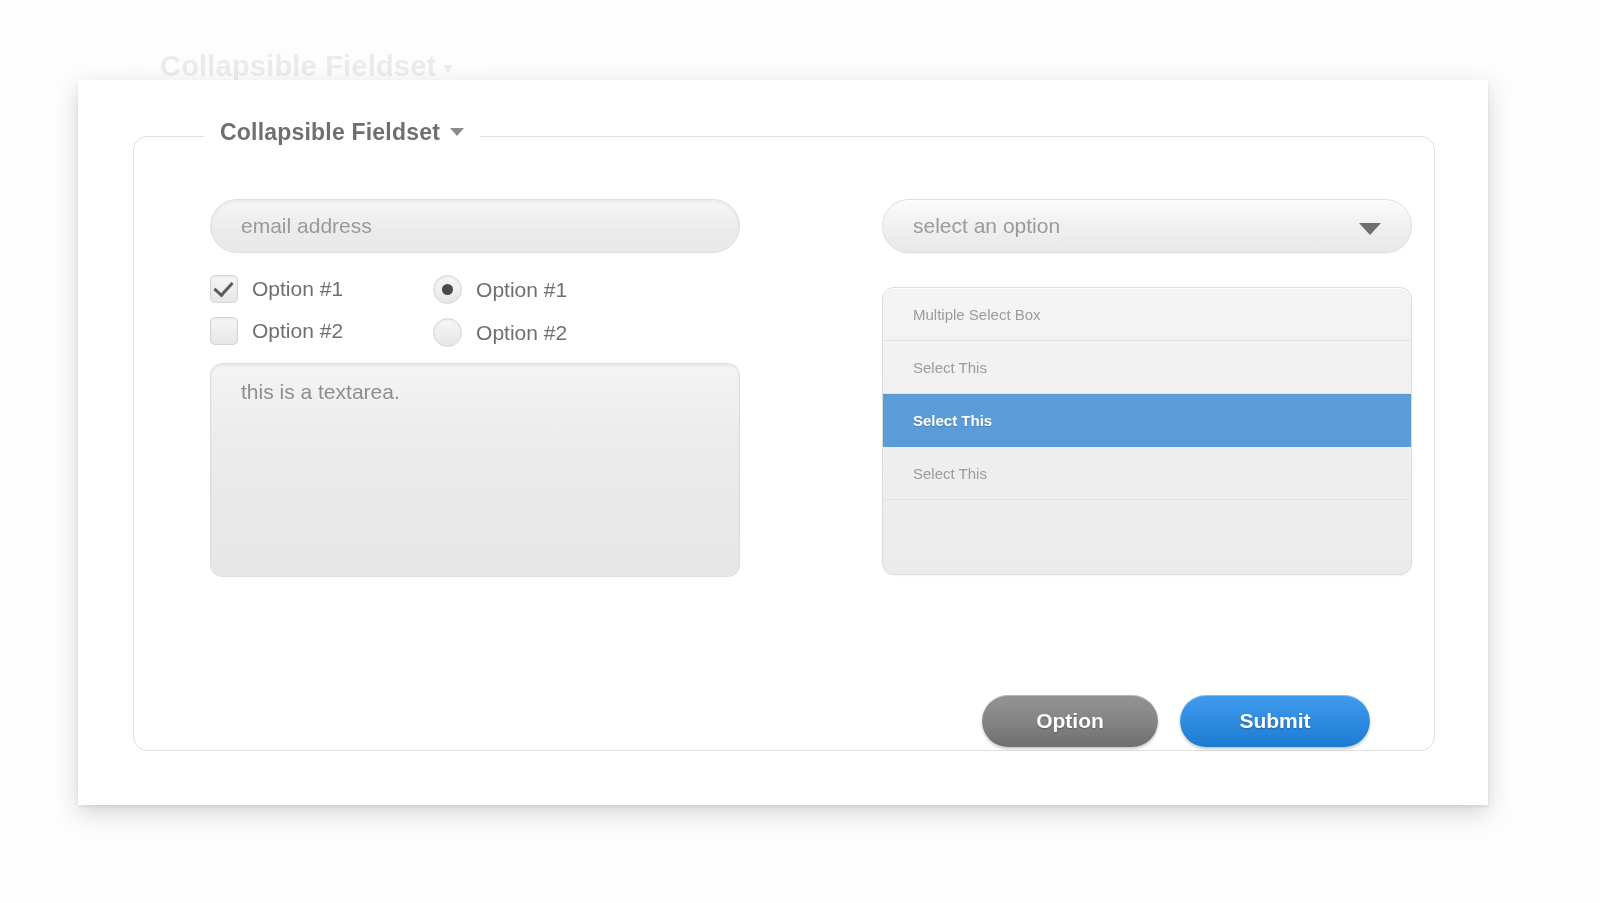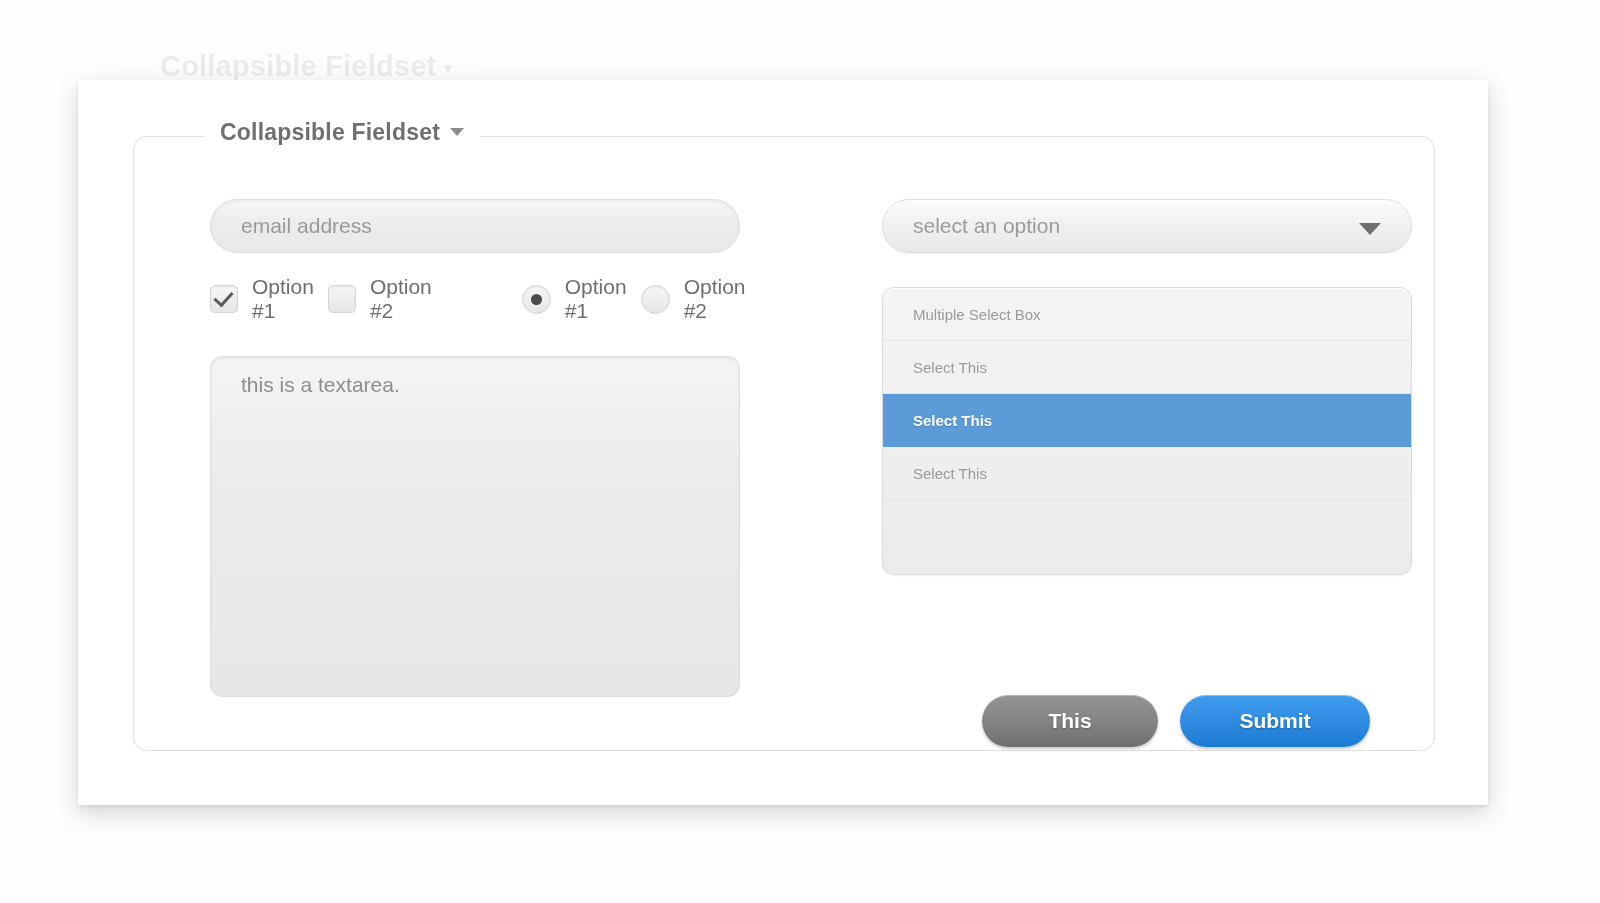--- a/index.html
+++ b/index.html
@@ -124,21 +124,21 @@
     color: #9a9a9a;
     outline: none;
   }
   .txt-input::placeholder { color: #9a9a9a; }
 
   .choice-grid {
     margin-top: 22px;
     display: flex;
     gap: 90px;
   }
-  .choice-col { display: flex; flex-direction: row; gap: 14px; }
+  .choice-col { display: flex; flex-direction: column; gap: 14px; }
   .choice-row { display: flex; align-items: center; gap: 14px; }
   .choice-label { font-size: 21px; color: #6f6f6f; }
 
   .cb {
     width: 26px; height: 26px;
     border-radius: 5px;
     border: 1px solid #d6d6d6;
     background: linear-gradient(#f6f6f6,#e6e6e6);
     box-shadow: inset 0 1px 2px rgba(0,0,0,.07);
     position: relative;
@@ -166,22 +166,22 @@
   .rb.checked::after {
     content: "";
     position: absolute;
     left: 8px; top: 8px;
     width: 11px; height: 11px;
     border-radius: 50%;
     background: #4a4a4a;
   }
 
   .ta {
-    margin-top: 33px;
-    width: 530px; height: 341px;
+    margin-top: 16px;
+    width: 530px; height: 214px;
     box-sizing: border-box;
     border: 1px solid #dedede;
     border-radius: 12px;
     background: linear-gradient(#f4f4f4 0%, #ebebeb 40%, #e7e7e7 100%);
     box-shadow: inset 0 2px 3px rgba(0,0,0,.05), 0 1px 0 #ffffff;
     padding: 16px 30px;
     font-family: "Liberation Sans", sans-serif;
     font-size: 21px;
     color: #8e8e8e;
     resize: none;
@@ -348,20 +348,20 @@
             <div class="opt">Multiple Select Box</div>
             <div class="opt">Select This</div>
             <div class="opt selected">Select This</div>
             <div class="opt">Select This</div>
             <div class="opt blank"></div>
           </div>
 
         </div>
 
         <div class="btn-row">
-          <button class="btn btn-reset">This</button>
+          <button class="btn btn-reset">Option</button>
           <button class="btn btn-submit">Submit</button>
         </div>
 
       </div>
     </div>
   </div>
 </div>
 
 </body></html>

